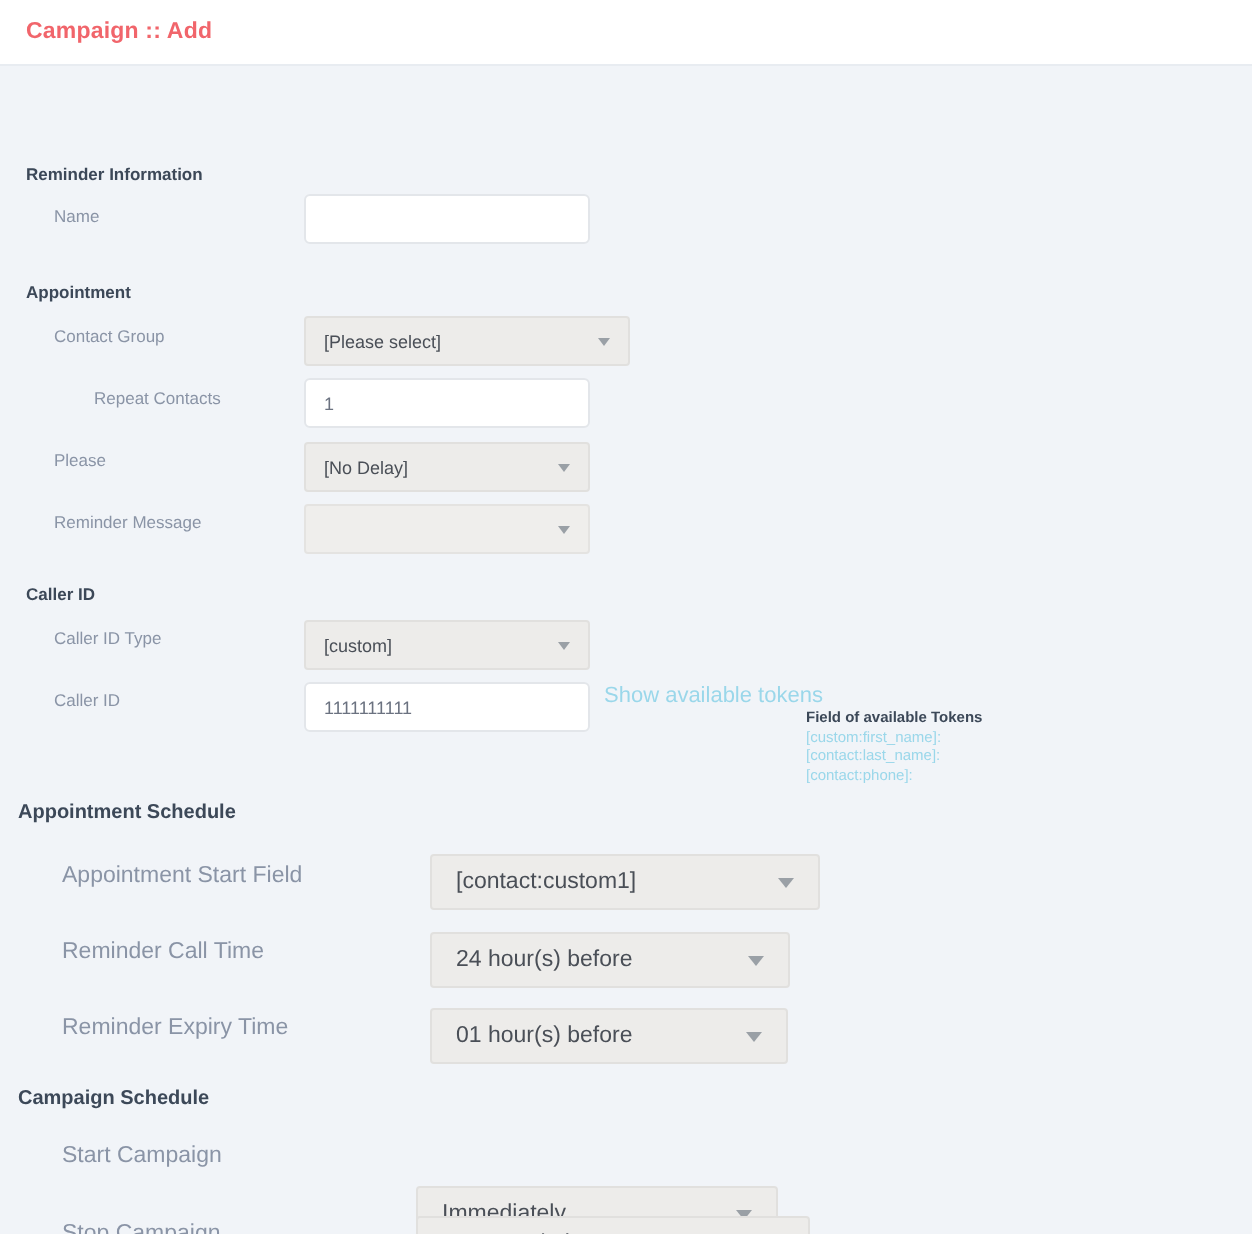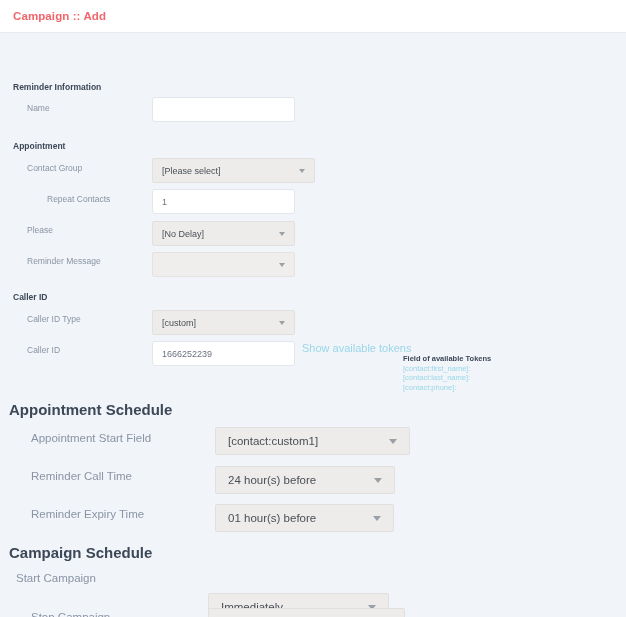--- a/index.html
+++ b/index.html
@@ -119,40 +119,40 @@
     left: 403px;
     top: 321px;
     font-size: 7.5px;
     line-height: 9.5px;
   }
   .tokens-panel .tk-title { color: #3c4858; font-weight: bold; }
   .tokens-panel .tk-item { color: #9ad7ea; }
 
   
   .bot-block { position: relative; }
-  .bot-block .sect-head { font-size: 15px; }
+  .bot-block .sect-head { font-size: 10px; }
   .bot-block .field-label { font-size: 11.5px; color: #8a94a6; }
   .bot-block .sel-input { font-size: 11.5px; height: 28px; padding: 0 12px; }
   .bot-block .caret { right: 11px; width: 9px; height: 5px; }
   .bot-block .caret::after {
     border-left: 4.5px solid transparent;
     border-right: 4.5px solid transparent;
     border-top: 5px solid #9aa0a6;
   }
 
   .sec4-head { position: absolute; left: 9px; top: 368px; }
   .row-asf-label { position: absolute; left: 31px; top: 399px; }
   .row-asf-input { position: absolute; left: 215px; top: 394px; width: 195px; }
   .row-rct-label { position: absolute; left: 31px; top: 437px; }
   .row-rct-input { position: absolute; left: 215px; top: 433px; width: 180px; }
   .row-ret-label { position: absolute; left: 31px; top: 475px; }
   .row-ret-input { position: absolute; left: 215px; top: 471px; width: 179px; }
 
   .sec5-head { position: absolute; left: 9px; top: 511px; }
-  .row-sc-label { position: absolute; left: 16px; top: 539px; text-align: center; }
+  .row-sc-label { position: absolute; left: 31px; top: 539px; text-align: center; }
   .row-sc-input { position: absolute; left: 208px; top: 560px; width: 181px; }
   .row-stc-label { position: absolute; left: 31px; top: 578px; }
   .row-stc-input { position: absolute; left: 208px; top: 575px; width: 197px; }
 </style>
 </head>
 <body>
 
 <div class="page-header">
   <span class="page-title">Campaign :: Add</span>
 </div>
@@ -191,27 +191,27 @@
 
     <div class="sect-head sec3-head">Caller ID</div>
 
     <div class="field-label row-ct-label">Caller ID Type</div>
     <div class="sel-input row-ct-input">
       <span>[custom]</span>
       <span class="caret"></span>
     </div>
 
     <div class="field-label row-ci-label">Caller ID</div>
-    <div class="txt-input row-ci-input">1666252239</div>
+    <div class="txt-input row-ci-input">1111111111</div>
 
     <div class="tokens-link">Show available tokens</div>
 
     <div class="tokens-panel">
       <div class="tk-title">Field of available Tokens</div>
-      <div class="tk-item">[contact:first_name]:</div>
+      <div class="tk-item">[custom:first_name]:</div>
       <div class="tk-item">[contact:last_name]:</div>
       <div class="tk-item">[contact:phone]:</div>
     </div>
   </div>
 
   <div class="bot-block">
 
     <div class="sect-head sec4-head">Appointment Schedule</div>
 
     <div class="field-label row-asf-label">Appointment Start Field</div>

